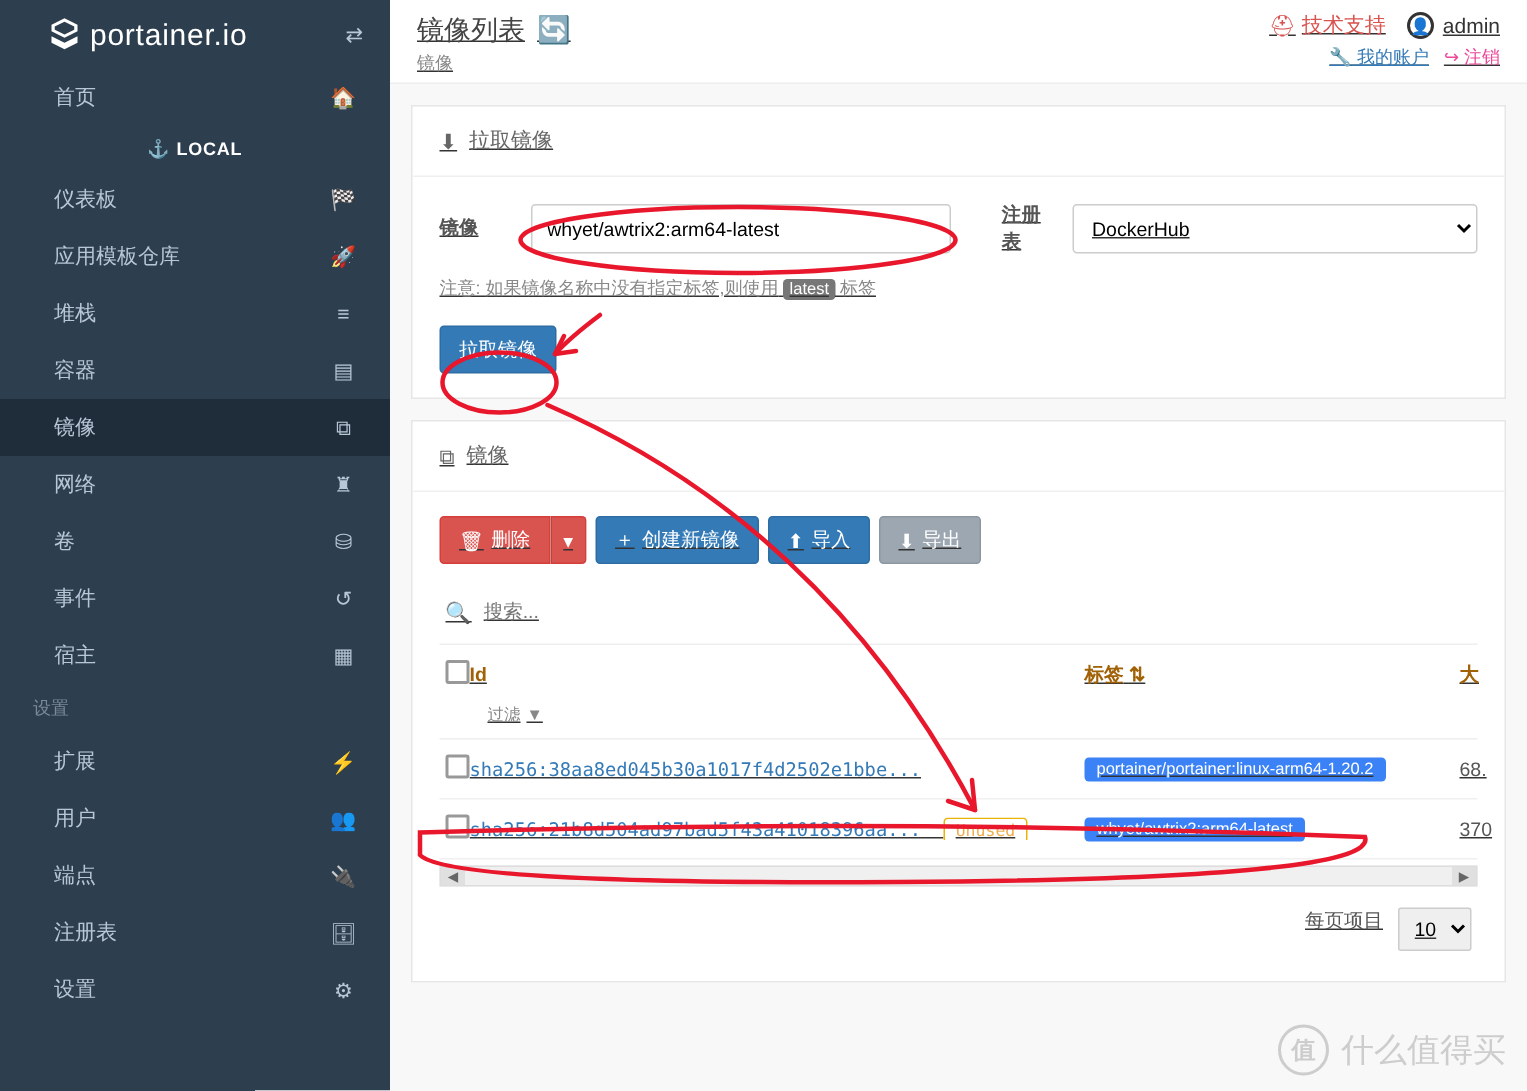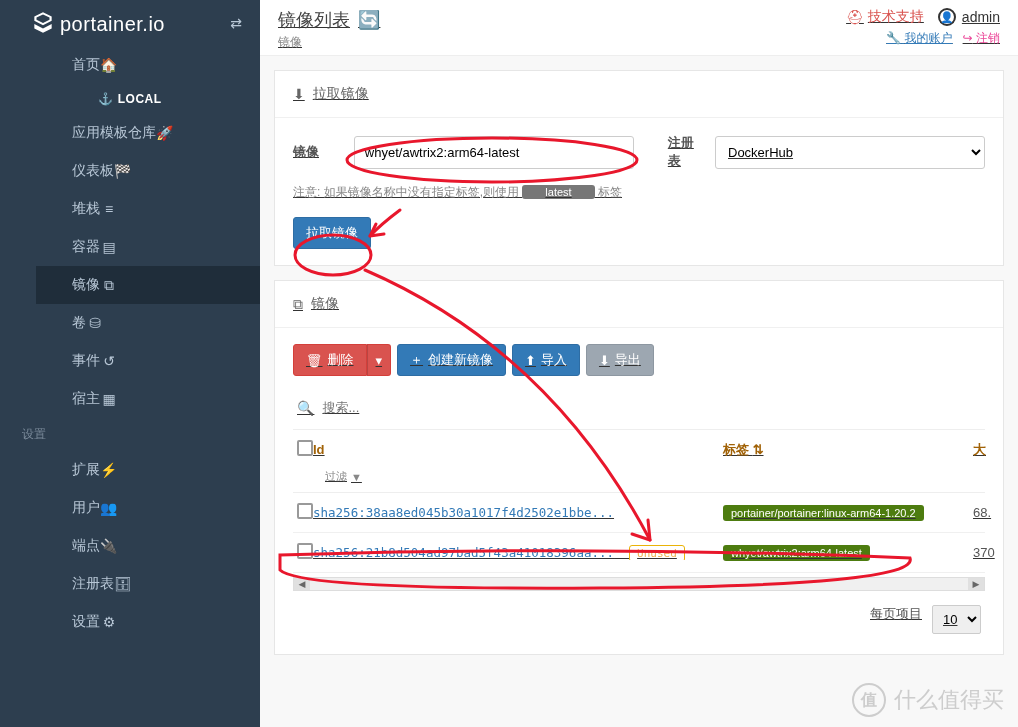--- a/index.html
+++ b/index.html
@@ -5,21 +5,21 @@
 * { box-sizing: border-box; margin: 0; padding: 0; }
 body { font-family: -apple-system, BlinkMacSystemFont, "Segoe UI", Arial, sans-serif; font-size: 14px; color: #333; background: #f5f5f5; width: 1018px; height: 727px; overflow: hidden; position: relative; }
 .app { display: flex; height: 100%; }
 
 .sidebar { width: 260px; background: #2d3e4f; color: #b8c7d6; display: flex; flex-direction: column; }
 .sidebar-header { display: flex; align-items: center; justify-content: space-between; padding: 10px 18px 10px 30px; color: #fff; }
 .sidebar-header .logo { font-size: 20px; font-weight: 300; letter-spacing: 0.5px; display: flex; align-items: flex-end; gap: 4px; }
 .sidebar-header .logo svg { width: 26px; height: 26px; }
 .sidebar-header .toggle { color: #b8c7d6; cursor: pointer; }
 
-.sidebar-item { display: flex; align-items: center; justify-content: flex-start; padding: 10px 22px 10px 36px; cursor: pointer; font-size: 14px; margin-left: 36px; }
+.sidebar-item { display: flex; align-items: center; justify-content: space-between; padding: 10px 22px 10px 36px; cursor: pointer; font-size: 14px; }
 .sidebar-item.active { background: #1f2d3a; }
 .sidebar-item .icon { width: 18px; text-align: center; font-size: 14px; }
 .sidebar-section { text-align: center; padding: 8px 0; font-size: 12px; font-weight: bold; color: #fff; letter-spacing: 0.5px; }
 .sidebar-settings-label { padding: 8px 22px 8px 22px; font-size: 12px; color: #7a8a9a; }
 
 .main { flex: 1; display: flex; flex-direction: column; background: #fff; overflow: hidden; text-decoration: underline; }
 .header { display: flex; justify-content: space-between; padding: 8px 18px 4px 18px; border-bottom: 1px solid #eee; }
 .header-left .title { font-size: 18px; color: #444; display: flex; align-items: center; gap: 8px; }
 .header-left .breadcrumb { font-size: 12px; color: #888; margin-top: 2px; }
 .header-right { text-align: right; font-size: 14px; }
@@ -36,21 +36,21 @@
 .panel-body { padding: 16px 18px; }
 
 .form-row { display: flex; align-items: center; gap: 14px; margin-bottom: 14px; }
 .form-label { width: 48px; font-weight: bold; color: #555; font-size: 13px; }
 .image-input-wrap { position: relative; flex: 0 0 280px; }
 .image-input { width: 100%; padding: 8px 10px; border: 1px solid #ccc; border-radius: 3px; font-size: 13px; }
 .registry-select { flex: 0 0 270px; margin-left: auto; padding: 7px 8px; border: 1px solid #ccc; border-radius: 3px; font-size: 13px; background: #fff; }
 .form-label2 { width: 34px; font-weight: bold; color: #555; font-size: 13px; margin-left: 20px; }
 
 .note { font-size: 12px; color: #888; margin-bottom: 16px; }
-.latest-badge { background: #777; color: #fff; border-radius: 3px; padding: 1px 23px; font-size: 11px; }
+.latest-badge { background: #777; color: #fff; border-radius: 3px; padding: 1px 4px; font-size: 11px; }
 
 .btn { display: inline-flex; align-items: center; padding: 6px 12px; border-radius: 3px; font-size: 13px; border: 1px solid transparent; cursor: pointer; gap: 5px; }
 .btn-primary { background: #337ab7; color: #fff; border-color: #2e6da4; }
 .btn-danger { background: #d9534f; color: #fff; border-color: #d43f3a; }
 .btn-secondary { background: #9da7b1; color: #fff; border-color: #8d97a1; }
 .btn-danger-split { background: #d9534f; color: #fff; border-color: #d43f3a; padding: 6px 8px; border-left: 1px solid rgba(0,0,0,0.15); border-radius: 0 3px 3px 0; }
 
 .toolbar { display: flex; gap: 6px; margin-bottom: 12px; }
 .btn-group { display: flex; }
 .btn-group .btn:first-child { border-radius: 3px 0 0 3px; }
@@ -64,21 +64,21 @@
 .table-head .col-tags { flex: 0 0 250px; }
 .table-head .col-size { flex: 1; text-align: right; }
 .table-head a { color: #a16207; text-decoration: none; font-weight: bold; }
 .filter-row { font-size: 11px; color: #888; padding: 0 4px 8px 32px; border-bottom: 1px solid #eee; display: flex; align-items: center; gap: 4px; }
 
 .table-row { display: flex; align-items: center; padding: 10px 4px; border-bottom: 1px solid #f0f0f0; font-size: 13px; }
 .table-row .col-check { width: 28px; }
 .table-row .col-id { flex: 0 0 410px; color: #337ab7; font-family: monospace; font-size: 12.5px; overflow: hidden; text-overflow: ellipsis; white-space: nowrap; cursor: pointer; }
 .table-row .col-tags { flex: 0 0 250px; display: flex; gap: 4px; flex-wrap: wrap; }
 .table-row .col-size { flex: 1; text-align: right; color: #555; }
-.tag-badge { background: #4d7c0f; color: #fff; border-radius: 3px; padding: 2px 8px; font-size: 11px; white-space: nowrap; }
+.tag-badge { background: #3b82f6; color: #fff; border-radius: 3px; padding: 2px 8px; font-size: 11px; white-space: nowrap; }
 .unused-badge { background: #fff; color: #f0ad4e; border: 1px solid #eab308; border-radius: 3px; padding: 1px 7px; font-size: 11px; }
 
 .checkbox { width: 16px; height: 16px; border: 2px solid #999; border-radius: 2px; display: inline-block; cursor: pointer; }
 
 .scrollbar-h { height: 14px; background: #f0f0f0; border: 1px solid #ddd; position: relative; margin-top: 4px; }
 .scrollbar-h .arrow { width: 16px; height: 12px; background: #e0e0e0; position: absolute; top: 0; display: flex; align-items: center; justify-content: center; font-size: 9px; color: #666; }
 .scrollbar-h .arrow.l { left: 0; }
 .scrollbar-h .arrow.r { right: 0; }
 
 .pager { display: flex; align-items: flex-start; justify-content: flex-end; gap: 10px; padding: 14px 4px 4px 4px; font-size: 13px; color: #555; }
@@ -107,38 +107,42 @@
     </div>
 
     <div class="sidebar-item">
       <span>首页</span>
       <span class="icon">🏠</span>
     </div>
 
     <div class="sidebar-section">⚓ LOCAL</div>
 
     <div class="sidebar-item">
+      <span>仪表板</span>
+      <span class="icon">🏁</span>
+    </div>
+    <div class="sidebar-item">
       <span>应用模板仓库</span>
       <span class="icon">🚀</span>
-    </div>
-    <div class="sidebar-item">
-      <span>仪表板</span>
-      <span class="icon">🏁</span>
     </div>
     <div class="sidebar-item">
       <span>堆栈</span>
       <span class="icon">≡</span>
     </div>
     <div class="sidebar-item">
       <span>容器</span>
       <span class="icon">▤</span>
     </div>
     <div class="sidebar-item active">
       <span>镜像</span>
       <span class="icon">⧉</span>
+    </div>
+    <div class="sidebar-item">
+      <span>网络</span>
+      <span class="icon">♜</span>
     </div>
     <div class="sidebar-item">
       <span>卷</span>
       <span class="icon">⛁</span>
     </div>
     <div class="sidebar-item">
       <span>事件</span>
       <span class="icon">↺</span>
     </div>
     <div class="sidebar-item">

